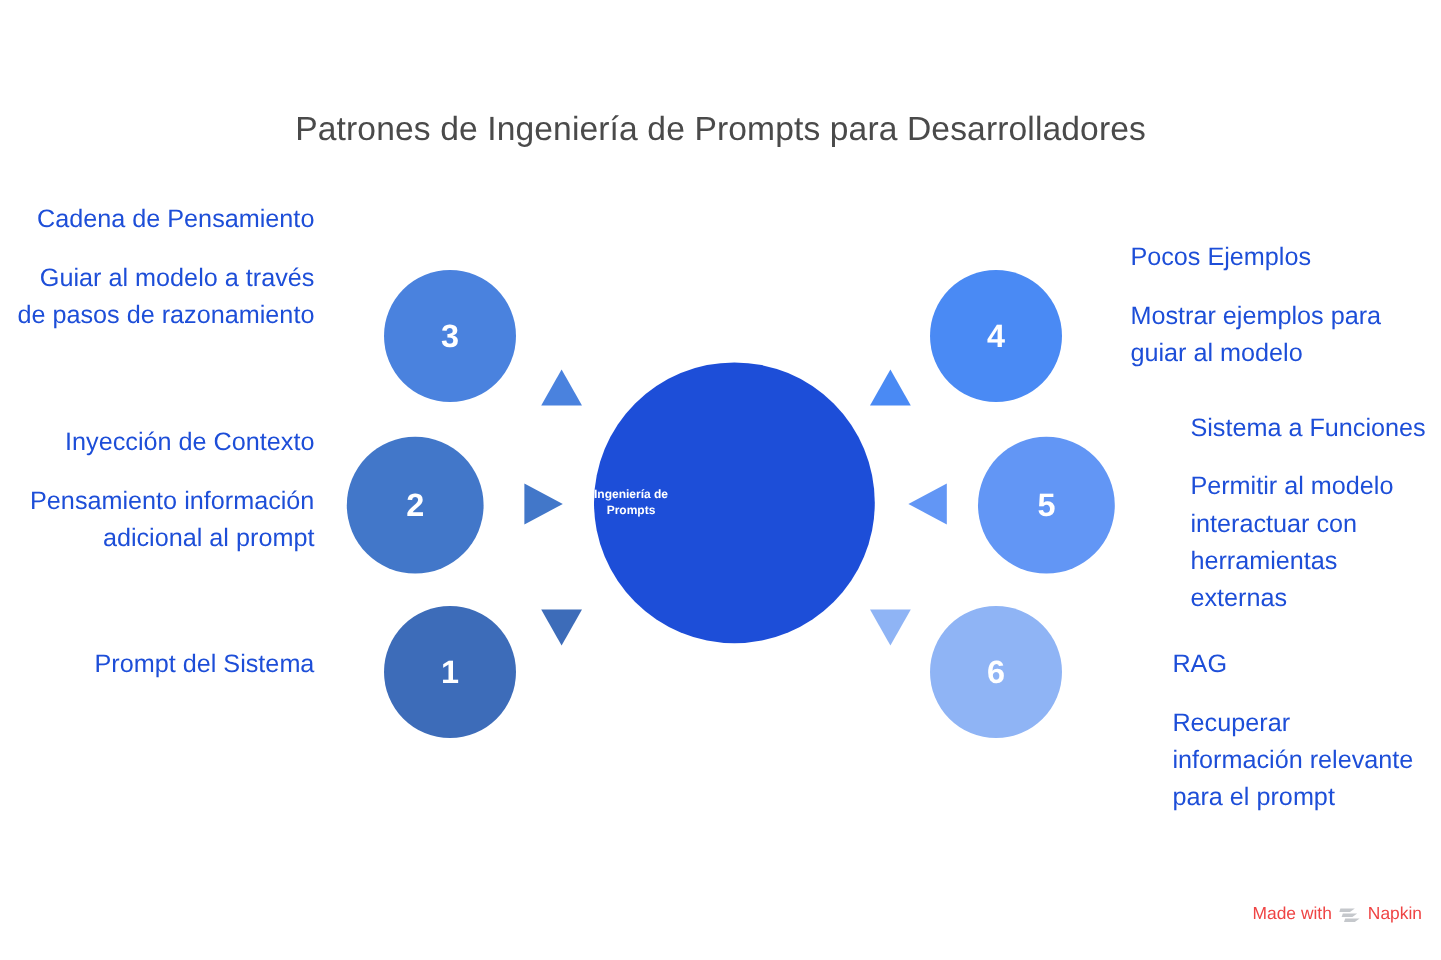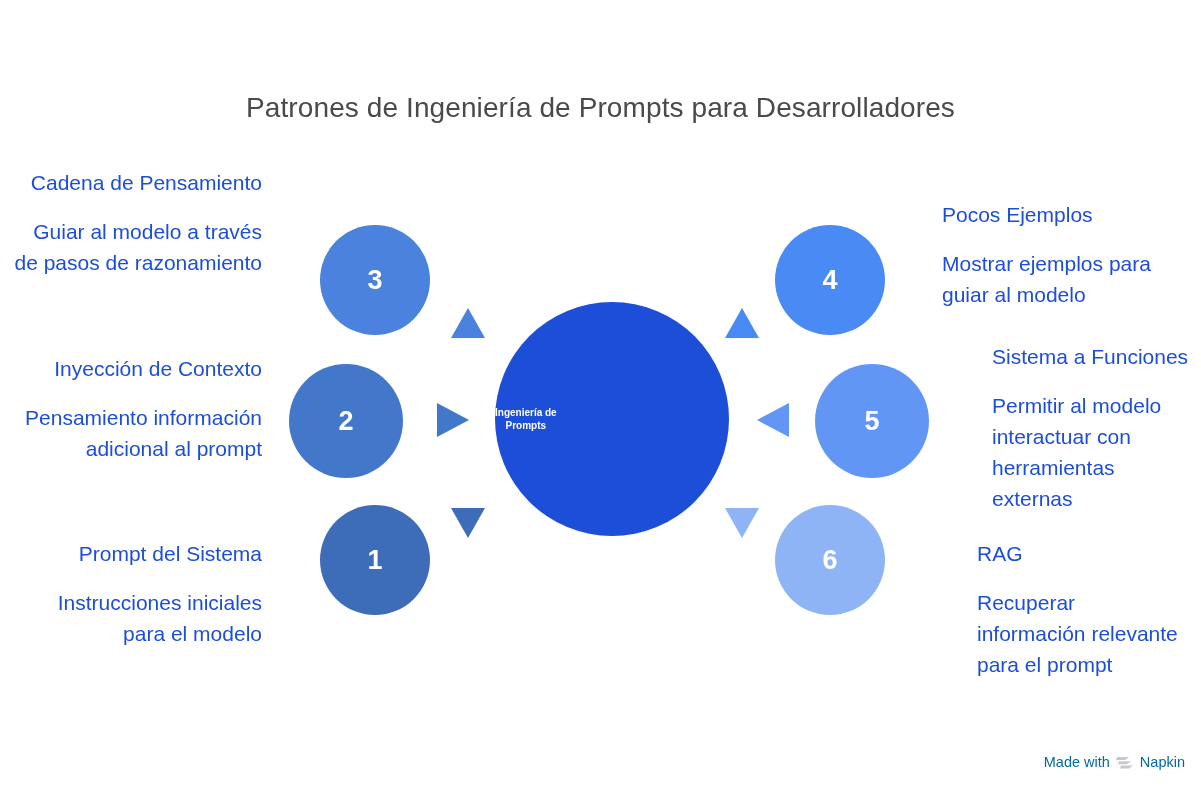--- a/index.html
+++ b/index.html
@@ -102,21 +102,21 @@
   .lbl-desc  { margin: 18px 0 0 0; }
 
   
   #watermark {
     position: absolute;
     right: 16px;
     bottom: 30px;
     display: flex;
     align-items: center;
     gap: 6px;
-    color: #0369a1;
+    color: #ef4444;
     font-size: 14.5px;
   }
   #watermark .wm-logo { display: block; }
 </style>
 </head>
 <body>
 
 <div id="canvas">
 
   <div id="title">Patrones de Ingeniería de Prompts para Desarrolladores</div>
@@ -126,21 +126,20 @@
     <p class="lbl-desc">Guiar al modelo a través de pasos de razonamiento</p>
   </div>
 
   <div class="label-group left" style="left:12px; top:353px; width:250px;">
     <p class="lbl-title">Inyección de Contexto</p>
     <p class="lbl-desc">Pensamiento información adicional al prompt</p>
   </div>
 
   <div class="label-group left" style="left:12px; top:538px; width:250px;">
     <p class="lbl-title">Prompt del Sistema</p>
-    <p class="lbl-desc">Instrucciones iniciales para el modelo</p>
   </div>
 
   <div class="label-group right" style="left:942px; top:199px; width:250px;">
     <p class="lbl-title">Pocos Ejemplos</p>
     <p class="lbl-desc">Mostrar ejemplos para guiar al modelo</p>
   </div>
 
   <div class="label-group right" style="left:992px; top:341px; width:200px;">
     <p class="lbl-title">Sistema a Funciones</p>
     <p class="lbl-desc">Permitir al modelo interactuar con herramientas externas</p>

